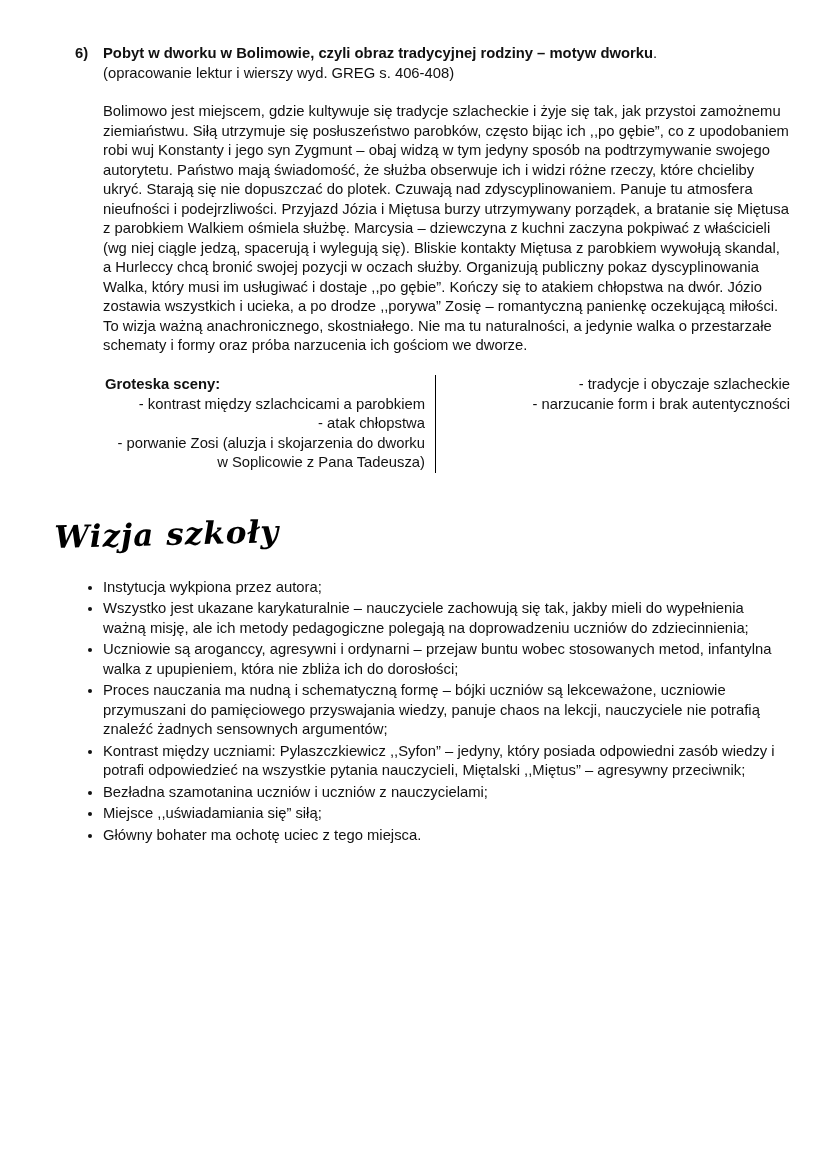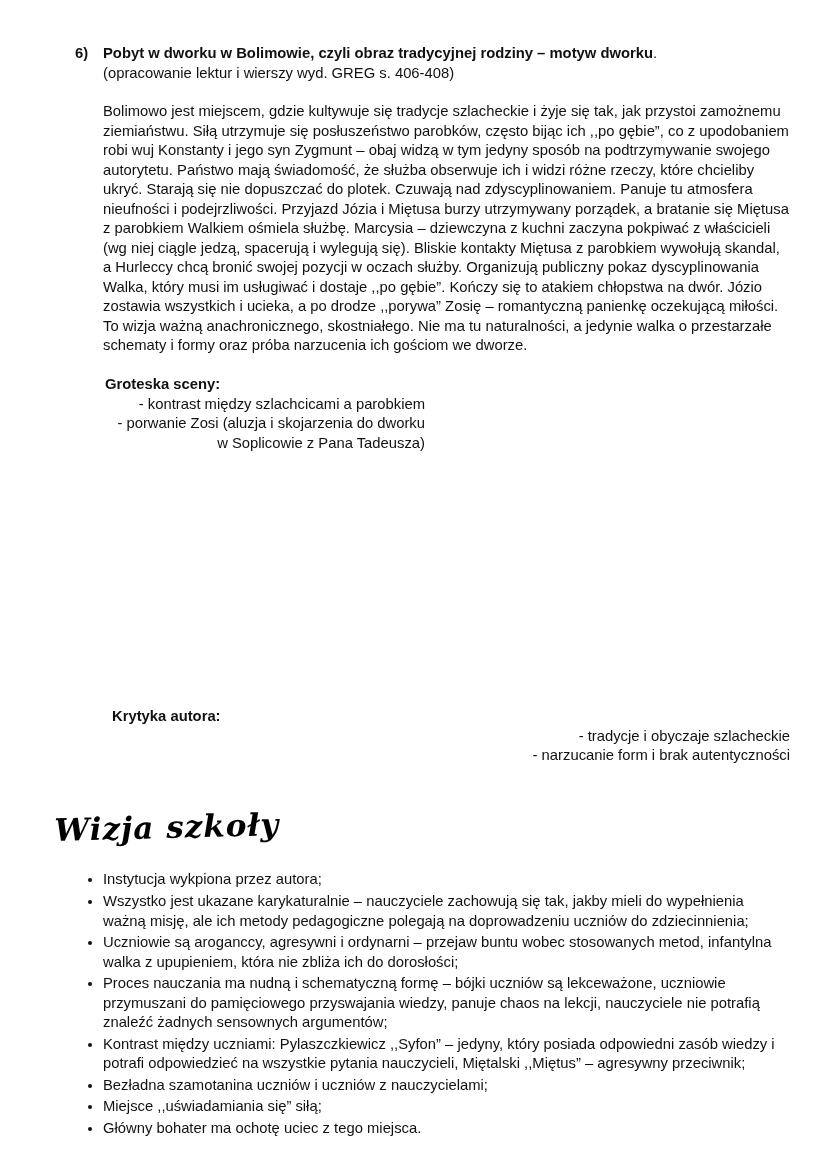--- a/index.html
+++ b/index.html
@@ -28,21 +28,20 @@
   .sec-body { flex: 1; min-width: 0; }
   .sec-title { font-weight: bold; }
   .sec-title .title-period { font-weight: normal; }
   .subtitle { margin: 0; }
   .para { margin: 0; }
   .para-first { margin-top: 19px; }
   .cols {
     display: flex;
     margin-top: 19px;
     align-items: stretch;
-    flex-direction: column;
   }
   .col-left {
     flex: 0 0 332px;
     width: 332px;
     box-sizing: border-box;
     padding-left: 2px;
     padding-right: 10px;
   }
   .col-divider {
     width: 0;
@@ -87,25 +86,25 @@
       <div class="sec-title"><span>Pobyt w dworku w Bolimowie, czyli obraz tradycyjnej rodziny – motyw dworku</span><span class="title-period">.</span></div>
       <div class="subtitle">(opracowanie lektur i wierszy wyd. GREG s. 406-408)</div>
 
       <p class="para para-first">Bolimowo jest miejscem, gdzie kultywuje się tradycje szlacheckie i żyje się tak, jak przystoi zamożnemu ziemiaństwu. Siłą utrzymuje się posłuszeństwo parobków, często bijąc ich ,,po gębie”, co z upodobaniem robi wuj Konstanty i jego syn Zygmunt – obaj widzą w tym jedyny sposób na podtrzymywanie swojego autorytetu. Państwo mają świadomość, że służba obserwuje ich i widzi różne rzeczy, które chcieliby ukryć. Starają się nie dopuszczać do plotek. Czuwają nad zdyscyplinowaniem. Panuje tu atmosfera nieufności i podejrzliwości. Przyjazd Józia i Miętusa burzy utrzymywany porządek, a bratanie się Miętusa z parobkiem Walkiem ośmiela służbę. Marcysia – dziewczyna z kuchni zaczyna pokpiwać z właścicieli (wg niej ciągle jedzą, spacerują i wylegują się). Bliskie kontakty Miętusa z parobkiem wywołują skandal, a Hurleccy chcą bronić swojej pozycji w oczach służby. Organizują publiczny pokaz dyscyplinowania Walka, który musi im usługiwać i dostaje ,,po gębie”. Kończy się to atakiem chłopstwa na dwór. Józio zostawia wszystkich i ucieka, a po drodze ,,porywa” Zosię – romantyczną panienkę oczekującą miłości.</p>
       <p class="para">To wizja ważną anachronicznego, skostniałego. Nie ma tu naturalności, a jedynie walka o przestarzałe schematy i formy oraz próba narzucenia ich gościom we dworze.</p>
 
       <div class="cols">
         <div class="col-left">
           <div class="col-heading">Groteska sceny:</div>
           <div class="col-item">- kontrast między szlachcicami a parobkiem</div>
+          <div class="col-item">- atak chłopstwa</div>
           <div class="col-item">- porwanie Zosi (aluzja i skojarzenia do dworku w Soplicowie z Pana Tadeusza)</div>
         </div>
         <div class="col-divider"></div>
         <div class="col-right">
-          <div class="col-heading">Krytyka autora:</div>
           <div class="col-item">- tradycje i obyczaje szlacheckie</div>
           <div class="col-item">- narzucanie form i brak autentyczności</div>
         </div>
       </div>
     </div>
   </div>
 
   <div class="script-heading">Wizja szkoły</div>
 
   <ul class="bullets">

